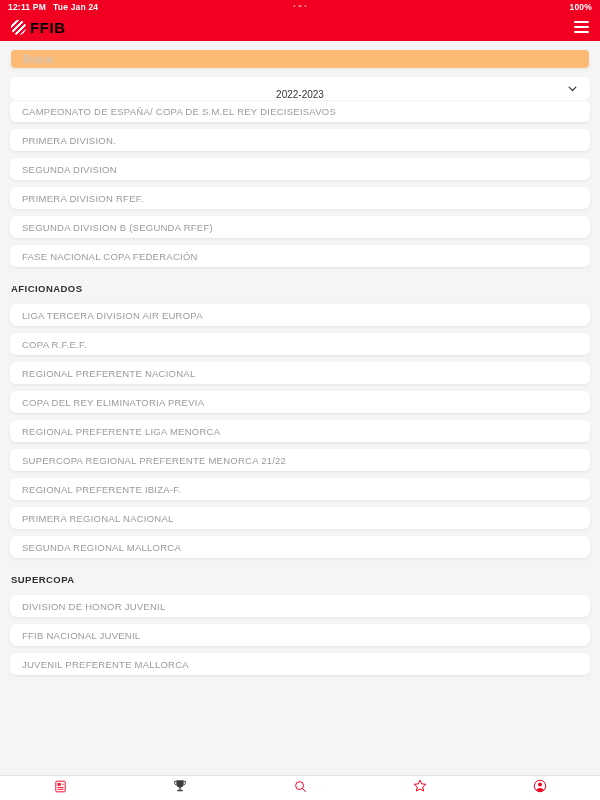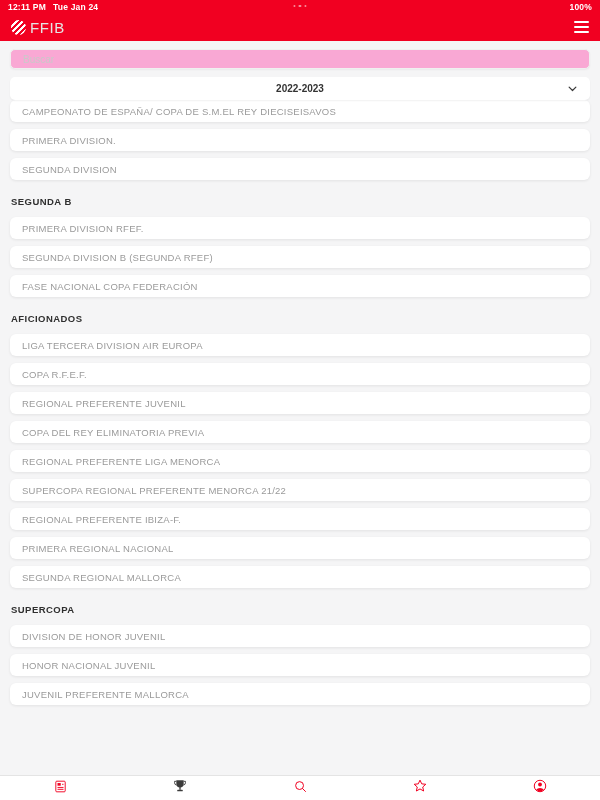--- a/index.html
+++ b/index.html
@@ -23,38 +23,38 @@
   .app-header {
     position:absolute; top:13px; left:0; right:0; height:28px;
     background:#F10021; display:flex; align-items:center; justify-content:space-between;
     padding:0 11px;
   }
   .logo { display:flex; align-items:center; gap:4px; }
   .logo-ball {
     width:15px; height:15px; border-radius:50%;
     background:repeating-linear-gradient(135deg,#fff 0 2.1px, rgba(255,255,255,0) 2.1px 4.1px);
   }
-  .logo-text { color:#e5e5e5; font-size:15px; font-weight:normal; letter-spacing:.6px; }
+  .logo-text { color:#000000; font-size:15px; font-weight:bold; letter-spacing:.6px; }
   .hamburger { width:15px; display:flex; flex-direction:column; gap:2.6px; cursor:pointer; }
   .hamburger i { display:block; height:2.1px; background:#fff; border-radius:1px; }
 
   
   .content { position:absolute; top:41px; bottom:0; left:0; right:0; background:#F5F5F6; padding:8px 10px 0 10px; overflow:hidden; }
 
   .search-input {
-    width:100%; height:20px; background:#f9a8d4; border:1px solid #F0F0F0; border-radius:5px;
+    width:100%; height:20px; background:#fdba74; border:1px solid #F0F0F0; border-radius:5px;
     box-shadow:0 1px 2px rgba(0,0,0,.05); padding:0 12px; font-size:10px; color:#555;
     font-family:"Liberation Sans", sans-serif; outline:none; display:block;
   }
   .search-input::placeholder { color:#C9C9C9; }
 
   .season-select {
     position:relative; margin-top:8px; height:23px; background:#fff; border-radius:5px;
-    box-shadow:0 1px 2px rgba(0,0,0,.06); display:flex; align-items:center; justify-content:center;
-    font-size:10px; color:#333; cursor:pointer;font-weight:bold;
+    box-shadow:0 1px 2px rgba(0,0,0,.06); display:flex; align-items:flex-end; justify-content:center;
+    font-size:10px; color:#333; cursor:pointer;
   }
   .season-select .chev { position:absolute; right:13px; top:50%; transform:translateY(-50%); display:flex; }
 
   .section-title {
     font-size:9.5px; line-height:12px; font-weight:bold; color:#2F2F2F;
     letter-spacing:.45px; margin:16px 0 9px 1px;
   }
   .item-card {
     height:22px; background:#fff; border-radius:6px; margin-bottom:7px;
     box-shadow:0 1px 3px rgba(0,0,0,.08);
@@ -126,37 +126,36 @@
         <svg width="9" height="6" viewBox="0 0 12 8" fill="none">
           <path d="M1.5 1.5 6 6l4.5-4.5" stroke="#3a3a3a" stroke-width="1.6" stroke-linecap="round" stroke-linejoin="round"></path>
         </svg>
       </span>
     </div>
 
     <div id="sections-root">
         <div class="item-card">CAMPEONATO DE ESPAÑA/ COPA DE S.M.EL REY DIECISEISAVOS</div>
         <div class="item-card">PRIMERA DIVISION.</div>
         <div class="item-card">SEGUNDA DIVISION</div>
-        <div class="section-title">SEGUNDA B</div>
         <div class="item-card">PRIMERA DIVISION RFEF.</div>
         <div class="item-card">SEGUNDA DIVISION B (SEGUNDA RFEF)</div>
         <div class="item-card">FASE NACIONAL COPA FEDERACIÓN</div>
         <div class="section-title">AFICIONADOS</div>
         <div class="item-card">LIGA TERCERA DIVISION AIR EUROPA</div>
         <div class="item-card">COPA R.F.E.F.</div>
-        <div class="item-card">REGIONAL PREFERENTE JUVENIL</div>
+        <div class="item-card">REGIONAL PREFERENTE NACIONAL</div>
         <div class="item-card">COPA DEL REY ELIMINATORIA PREVIA</div>
         <div class="item-card">REGIONAL PREFERENTE LIGA MENORCA</div>
         <div class="item-card">SUPERCOPA REGIONAL PREFERENTE MENORCA 21/22</div>
         <div class="item-card">REGIONAL PREFERENTE IBIZA-F.</div>
         <div class="item-card">PRIMERA REGIONAL NACIONAL</div>
         <div class="item-card">SEGUNDA REGIONAL MALLORCA</div>
         <div class="section-title">SUPERCOPA</div>
         <div class="item-card">DIVISION DE HONOR JUVENIL</div>
-        <div class="item-card">HONOR NACIONAL JUVENIL</div>
+        <div class="item-card">FFIB NACIONAL JUVENIL</div>
         <div class="item-card">JUVENIL PREFERENTE MALLORCA</div>
       </div>
   </div>
 
   <div class="tab-bar">
     <div class="tab">
       <span>
         <svg width="15" height="15" viewBox="0 0 24 24" fill="none">
           <rect x="4.5" y="3.5" width="15" height="17" rx="1.5" stroke="#F10021" stroke-width="1.5"></rect>
           <rect x="7.2" y="6.5" width="5.2" height="4.2" fill="#F10021"></rect>

